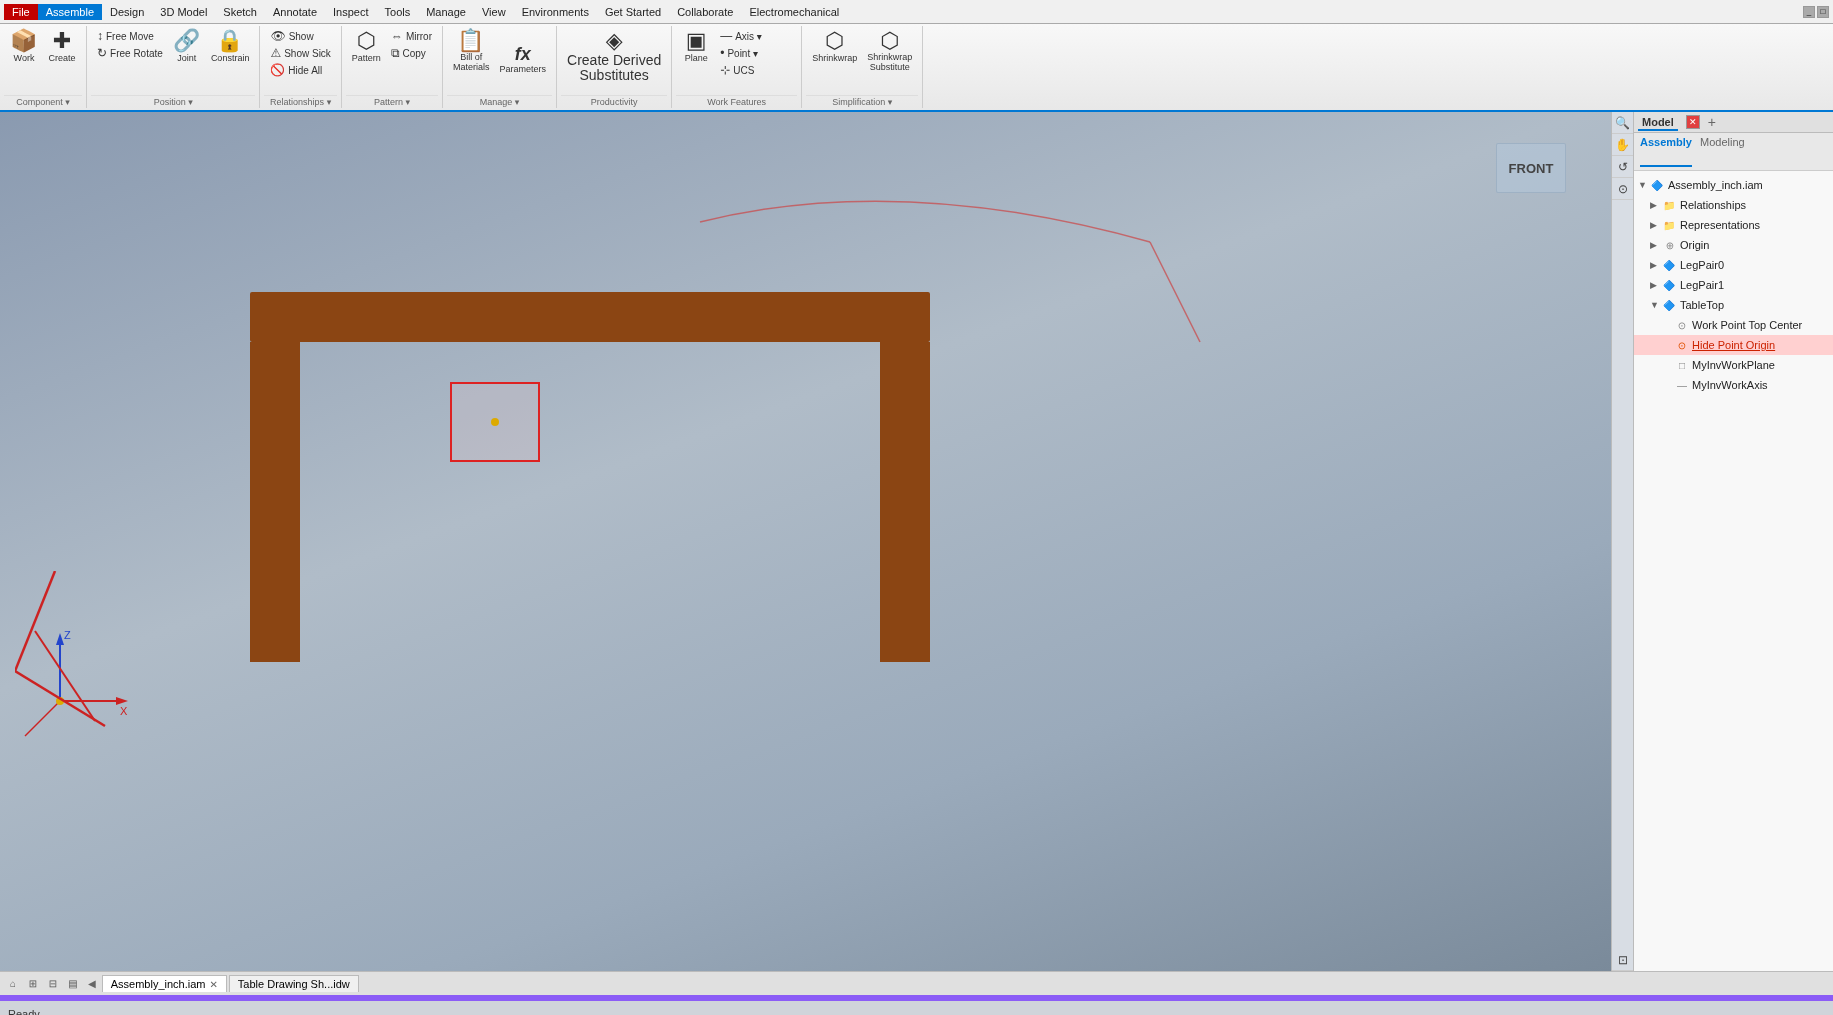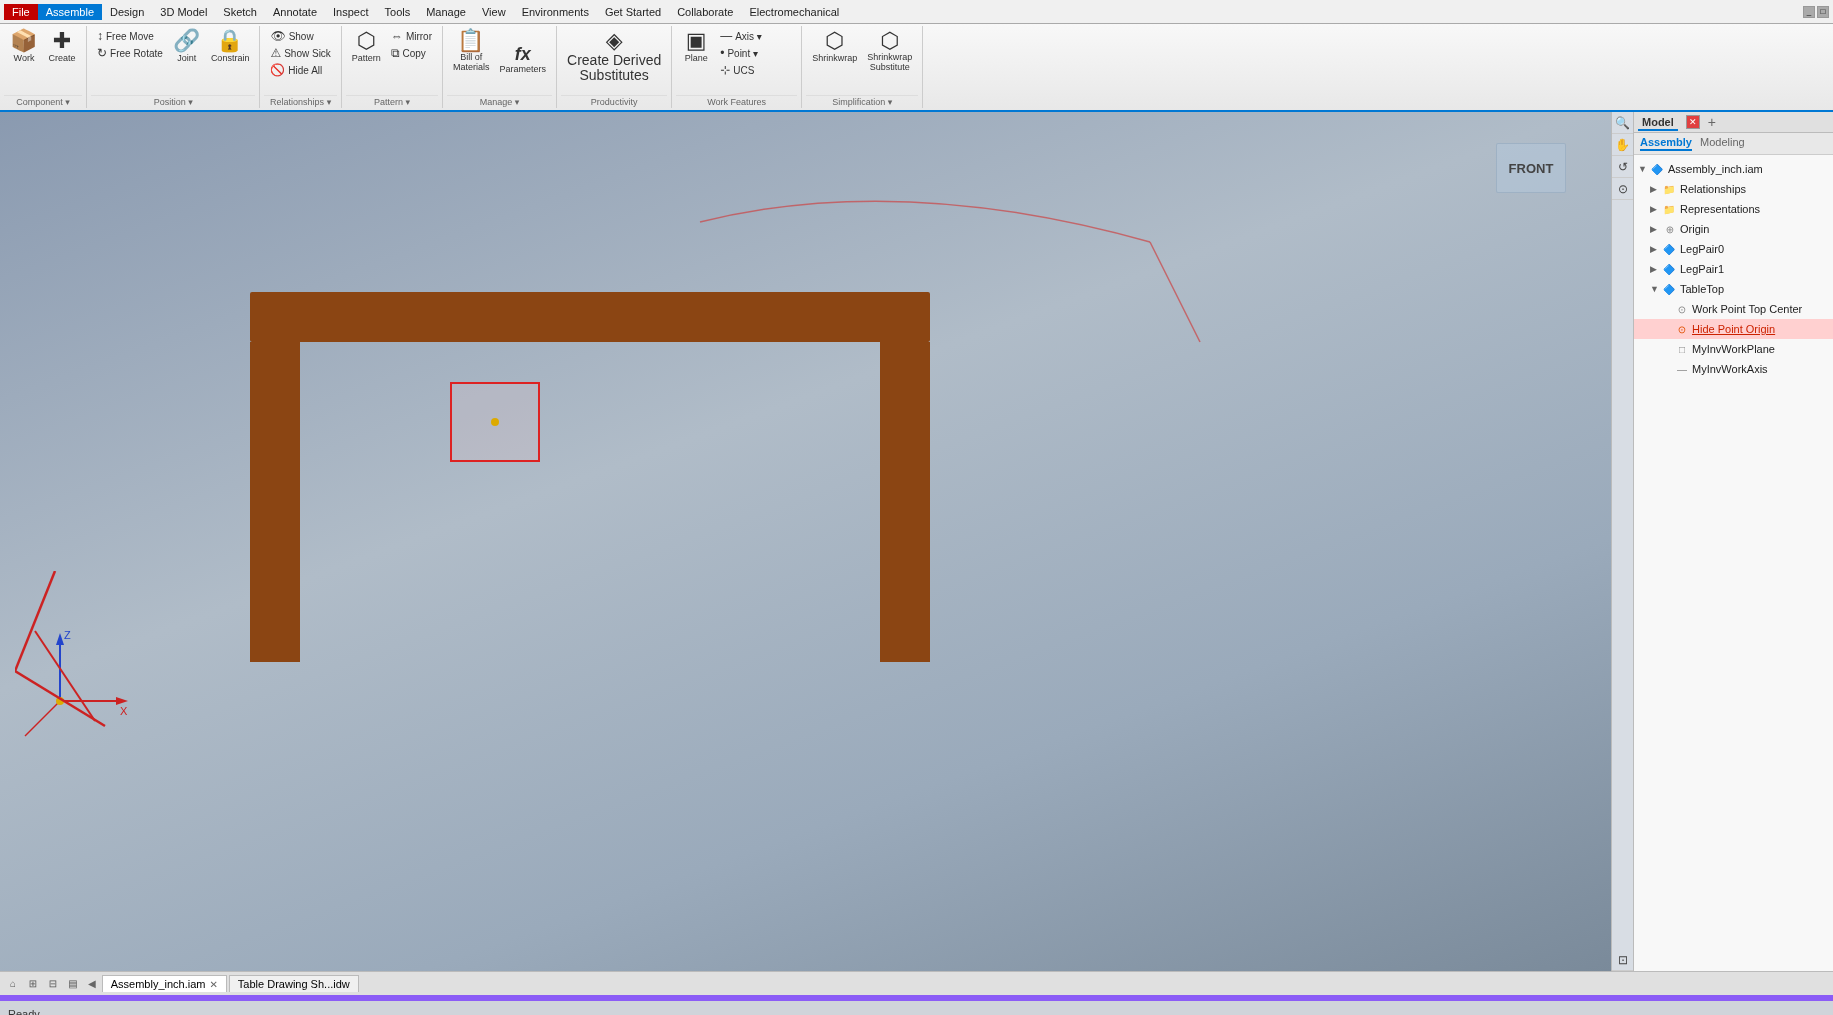--- a/index.html
+++ b/index.html
@@ -561,21 +561,21 @@
 
   <div class="right-panel">
     <div class="panel-header">
       <span style="font-size:10px;color:#888;">
         <span class="panel-tab active">Model</span>
       </span>
       <span class="panel-close win-btn close" style="font-size:9px; margin-left:4px;">✕</span>
       <span class="panel-add" style="font-size:14px; color:#666; margin-left:4px;">+</span>
     </div>
     <div style="display:flex; gap:8px; padding:3px 6px; background:#e8e8e8; border-bottom:1px solid #ccc;">
-      <span style="font-size:11px; color:#0078d4; cursor:pointer; font-weight:bold; border-bottom:2px solid #0078d4; padding-bottom:1px;">Assembly</span>
+      <span style="font-size:11px; color:#0078d4; cursor:pointer; font-weight:bold; border-bottom:2px solid #0078d4; padding-bottom:17px;">Assembly</span>
       <span style="font-size:11px; color:#666; cursor:pointer;">Modeling</span>
     </div>
     <div class="tree-view">
 
       <div class="tree-item" style="padding-left:4px;">
         <span class="tree-expand">▼</span>
         <span class="tree-icon icon-assembly">🔷</span>
         <span>Assembly_inch.iam</span>
       </div>
 

